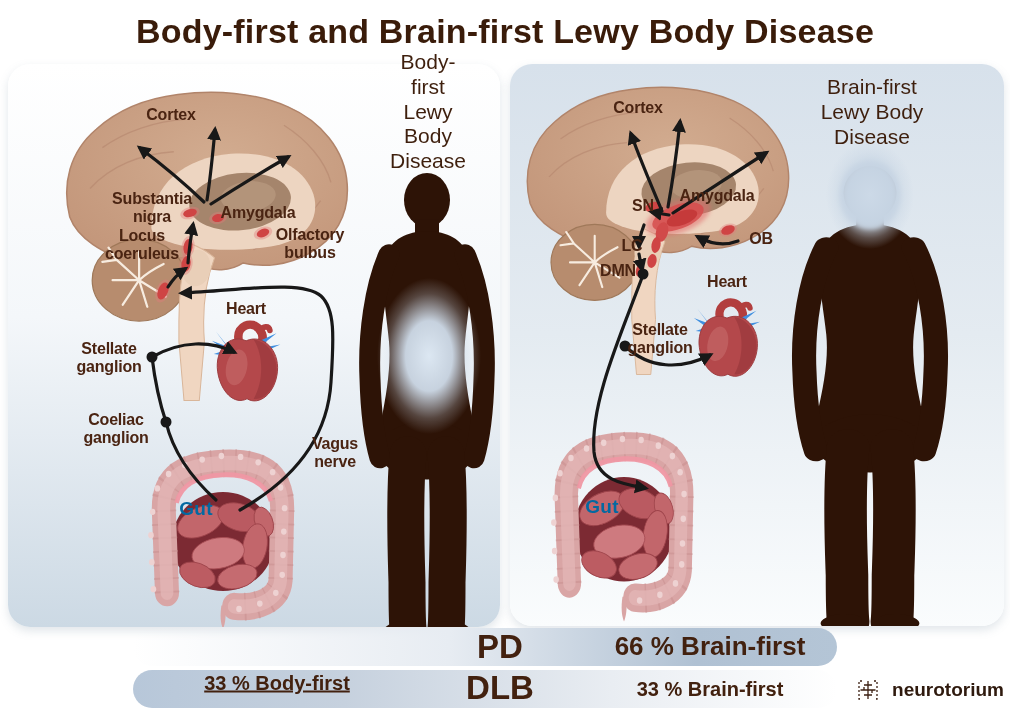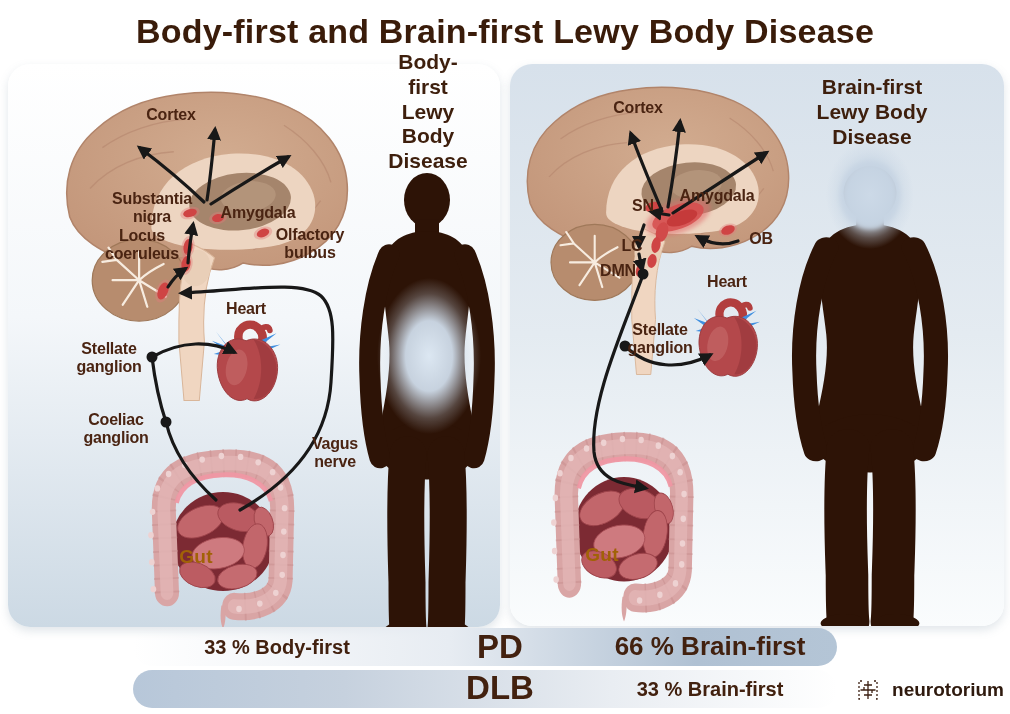--- a/index.html
+++ b/index.html
@@ -8,22 +8,22 @@
   .main-title{position:absolute;left:0;top:12px;width:100%;text-align:center;
         font-size:34px;font-weight:700;color:#3a1c0a;letter-spacing:.2px;}
   .panel{position:absolute;border-radius:22px;box-shadow:0 4px 10px rgba(120,140,160,.22);}
   .panel-left{left:8px;top:64px;width:492px;height:563px;
         background:linear-gradient(180deg,#ffffff 0%,#f4f7fa 45%,#ccd9e4 100%);}
   .panel-right{left:510px;top:64px;width:494px;height:562px;
         background:linear-gradient(180deg,#d7e1eb 0%,#e4ebf1 48%,#fafcfd 100%);}
   .panel svg{position:absolute;left:0;top:0;}
   .lbl{position:absolute;transform:translate(-50%,-50%);font-weight:700;font-size:16px;
         line-height:1.12;color:#4a2412;text-align:center;white-space:pre-line;letter-spacing:-.2px;}
-  .lbl-gut{color:#a16207;font-size:19px;letter-spacing:.2px;margin-top:48px;}
-  .panel-title{position:absolute;transform:translate(-50%,-50%);font-weight:700;font-size:21px;
+  .lbl-gut{color:#0369a1;font-size:19px;letter-spacing:.2px;}
+  .panel-title{position:absolute;transform:translate(-50%,-50%);font-weight:400;font-size:21px;
         line-height:1.18;color:#3e1f0d;text-align:center;white-space:pre-line;}
   .bar{position:absolute;height:38px;border-radius:19px;}
   .bar1{left:133px;top:628px;width:704px;
         background:linear-gradient(90deg,rgba(253,253,254,0) 0%,#e7ecf2 45%,#b0c1d3 80%,#b4c5d6 100%);}
   .bar2{left:133px;top:670px;width:704px;
         background:linear-gradient(90deg,#b7c7d9 0%,#c6d1de 30%,#e9edf2 68%,rgba(252,253,254,0) 100%);}
   .stat{position:absolute;transform:translate(-50%,-50%);font-weight:700;color:#42210f;white-space:nowrap;}
   .stat-sm{font-size:20px;}
   .stat-lg{font-size:26px;}
   .stat-cond{font-size:33px;}
@@ -241,21 +241,21 @@
   <div class="lbl" style="left:761px;top:239px;">OB</div>
   <div class="lbl" style="left:618px;top:271px;">DMN</div>
   <div class="lbl" style="left:727px;top:282px;">Heart</div>
   <div class="lbl" style="left:660px;top:339px;">Stellate
 ganglion</div>
   <div class="lbl lbl-gut" style="left:602px;top:507px;">Gut</div>
 
   <div class="bar bar1"></div>
   <div class="bar bar2"></div>
 
-  <div class="stat stat-sm" style="left:277px;top:647px;">33 % Body-first</div>
+  <div class="stat stat-sm" style="left:277px;top:683px;text-decoration:underline;">33 % Body-first</div>
   <div class="stat stat-cond" style="left:500px;top:647px;">PD</div>
   <div class="stat stat-lg" style="left:710px;top:646px;">66 % Brain-first</div>
 
   <div class="stat stat-cond" style="left:500px;top:688px;">DLB</div>
   <div class="stat stat-sm" style="left:710px;top:689px;">33 % Brain-first</div>
 
   <svg width="24" height="24" style="position:absolute;left:856px;top:678px;">
     <g stroke="#3c2013" stroke-width="1.3" fill="none">
       <path d="M6,3 H3 V21 H6" stroke-dasharray="2 2"></path>
       <path d="M18,3 H21 V21 H18" stroke-dasharray="2 2"></path>

